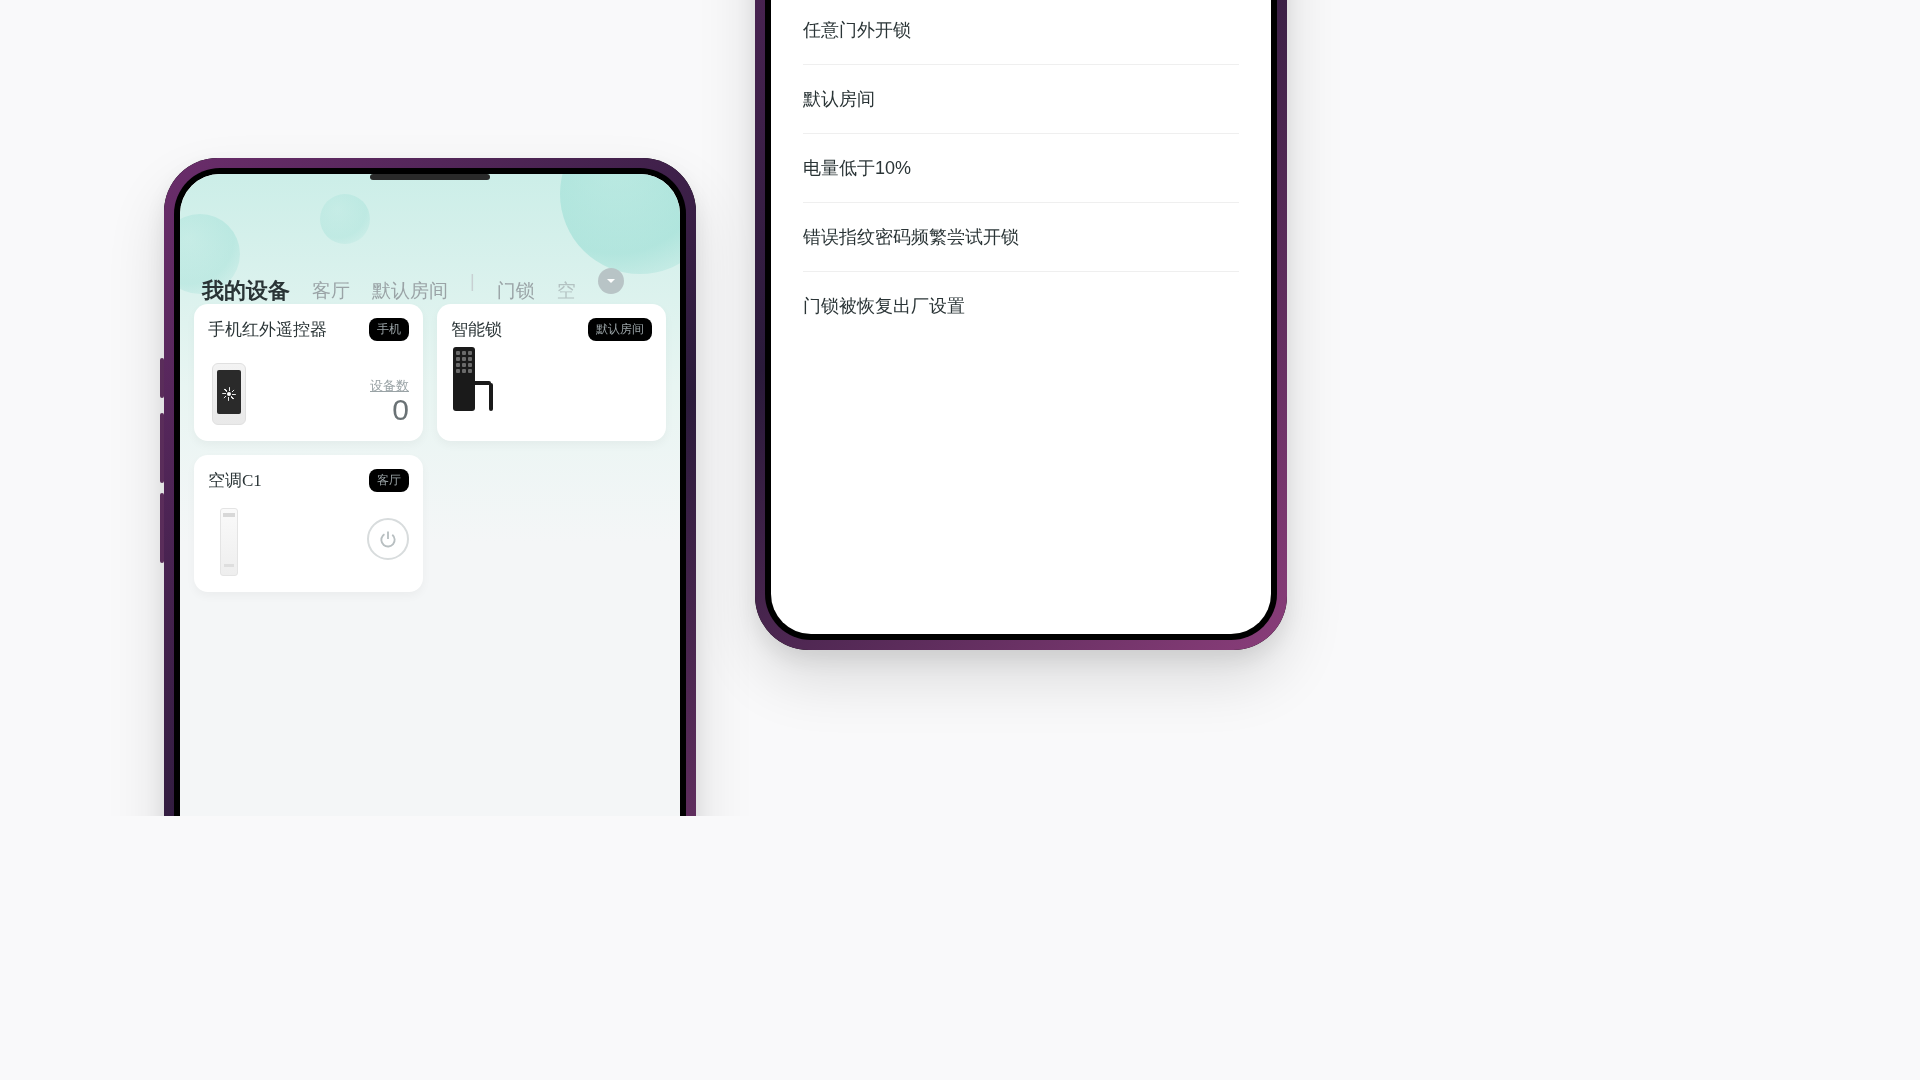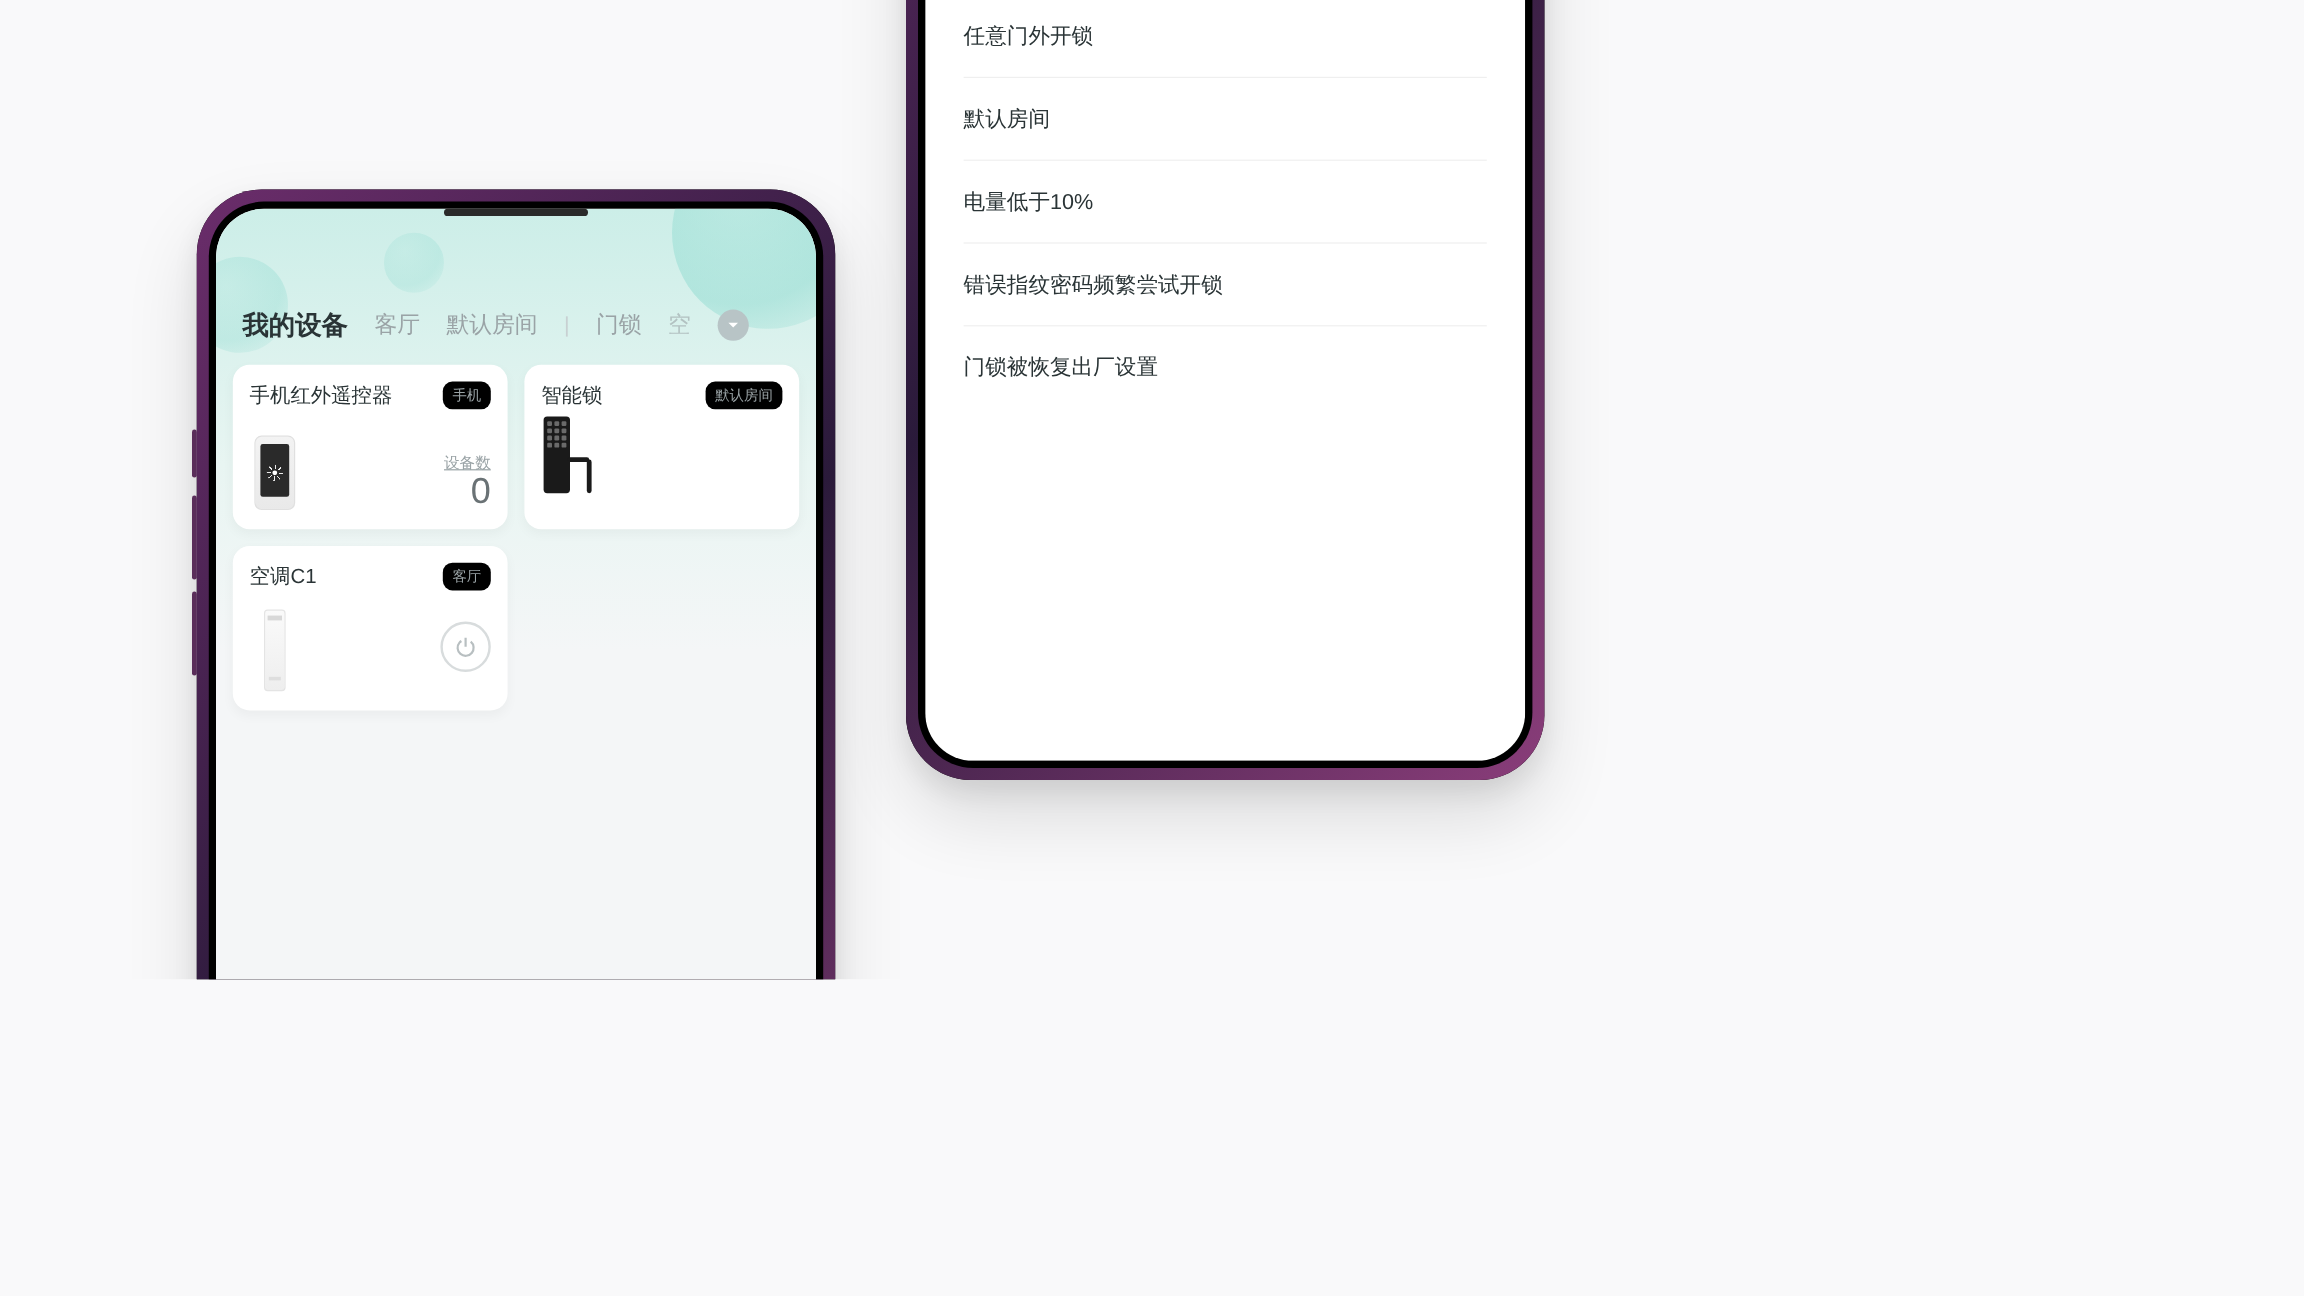--- a/index.html
+++ b/index.html
@@ -82,20 +82,21 @@
       right: 0;
       display: flex;
       align-items: center;
       gap: 22px;
       white-space: nowrap;
     }
     .tab {
       font-size: 19px;
       color: #9aa3a6;
       font-weight: 400;
+      margin-top: 20px;
     }
     .tab.active {
       color: #2a3436;
       font-weight: 600;
       font-size: 22px;
     }
     .tab-divider {
       color: #c8d0d2;
       font-size: 18px;
     }
@@ -125,20 +126,21 @@
       padding: 14px 14px 16px 14px;
       box-shadow: 0 4px 10px rgba(0,0,0,0.04);
       min-height: 136px;
       position: relative;
     }
     .card-header {
       display: flex;
       justify-content: space-between;
       align-items: flex-start;
       margin-bottom: 10px;
+      font-family: Liberation Serif, serif;
     }
     .card-title {
       font-size: 17px;
       color: #2a3436;
       font-weight: 500;
     }
     .card-tag {
       font-size: 12px;
       color: #9aa3a6;
       background: #000000;

